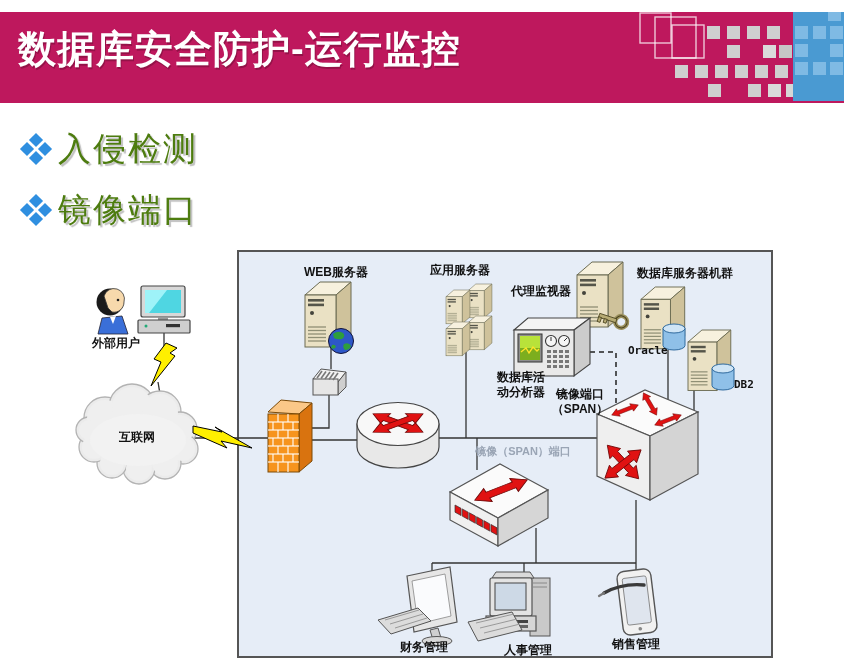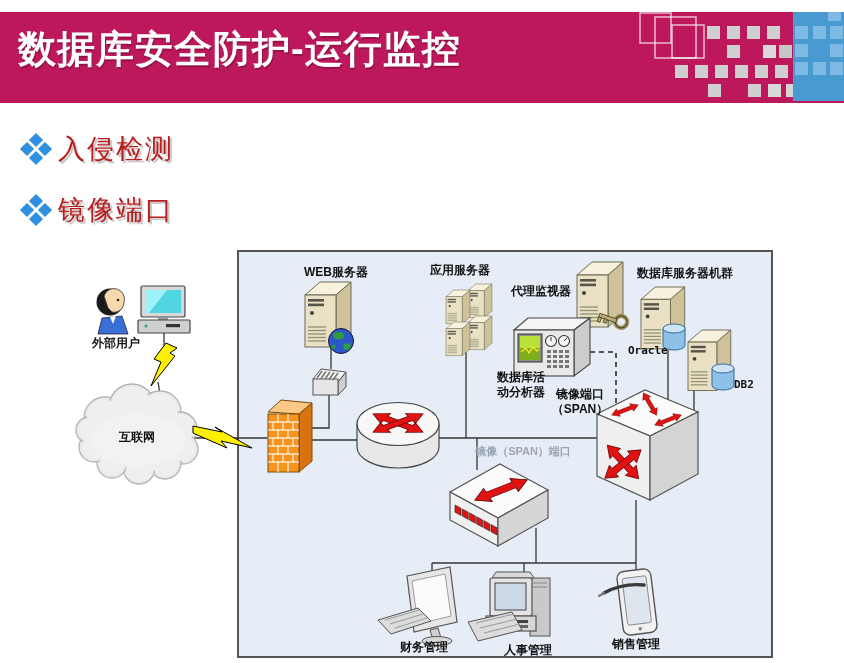--- a/index.html
+++ b/index.html
@@ -26,21 +26,21 @@
   .bullet-marker{width:28px;height:28px;margin-right:8px;position:relative;flex:0 0 auto;}
   .bullet-marker i{
     position:absolute;width:10px;height:10px;background:#2f8fe0;
     transform:rotate(45deg);
   }
   .bullet-marker i:nth-child(1){left:9px;top:0;}
   .bullet-marker i:nth-child(2){left:0;top:9px;}
   .bullet-marker i:nth-child(3){left:18px;top:9px;}
   .bullet-marker i:nth-child(4){left:9px;top:18px;}
   .bullet-text{
-    font-size:27px;color:#b91c1c;letter-spacing:2px;
+    font-size:33px;color:#4d7c0f;letter-spacing:2px;
     text-shadow:2px 2px 1px rgba(0,0,0,0.25);
   }
   
   .diagram-svg{position:absolute;left:0;top:0;}
   .diagram-svg text{
     font-family:"Liberation Sans","DejaVu Sans",sans-serif;
     font-size:12px;font-weight:bold;fill:#111;
   }
   .diagram-svg text.mono{font-family:"DejaVu Sans Mono","Liberation Mono",monospace;font-size:11px;}
   .diagram-svg text.faint{fill:#9aa5b5;font-size:11px;}

